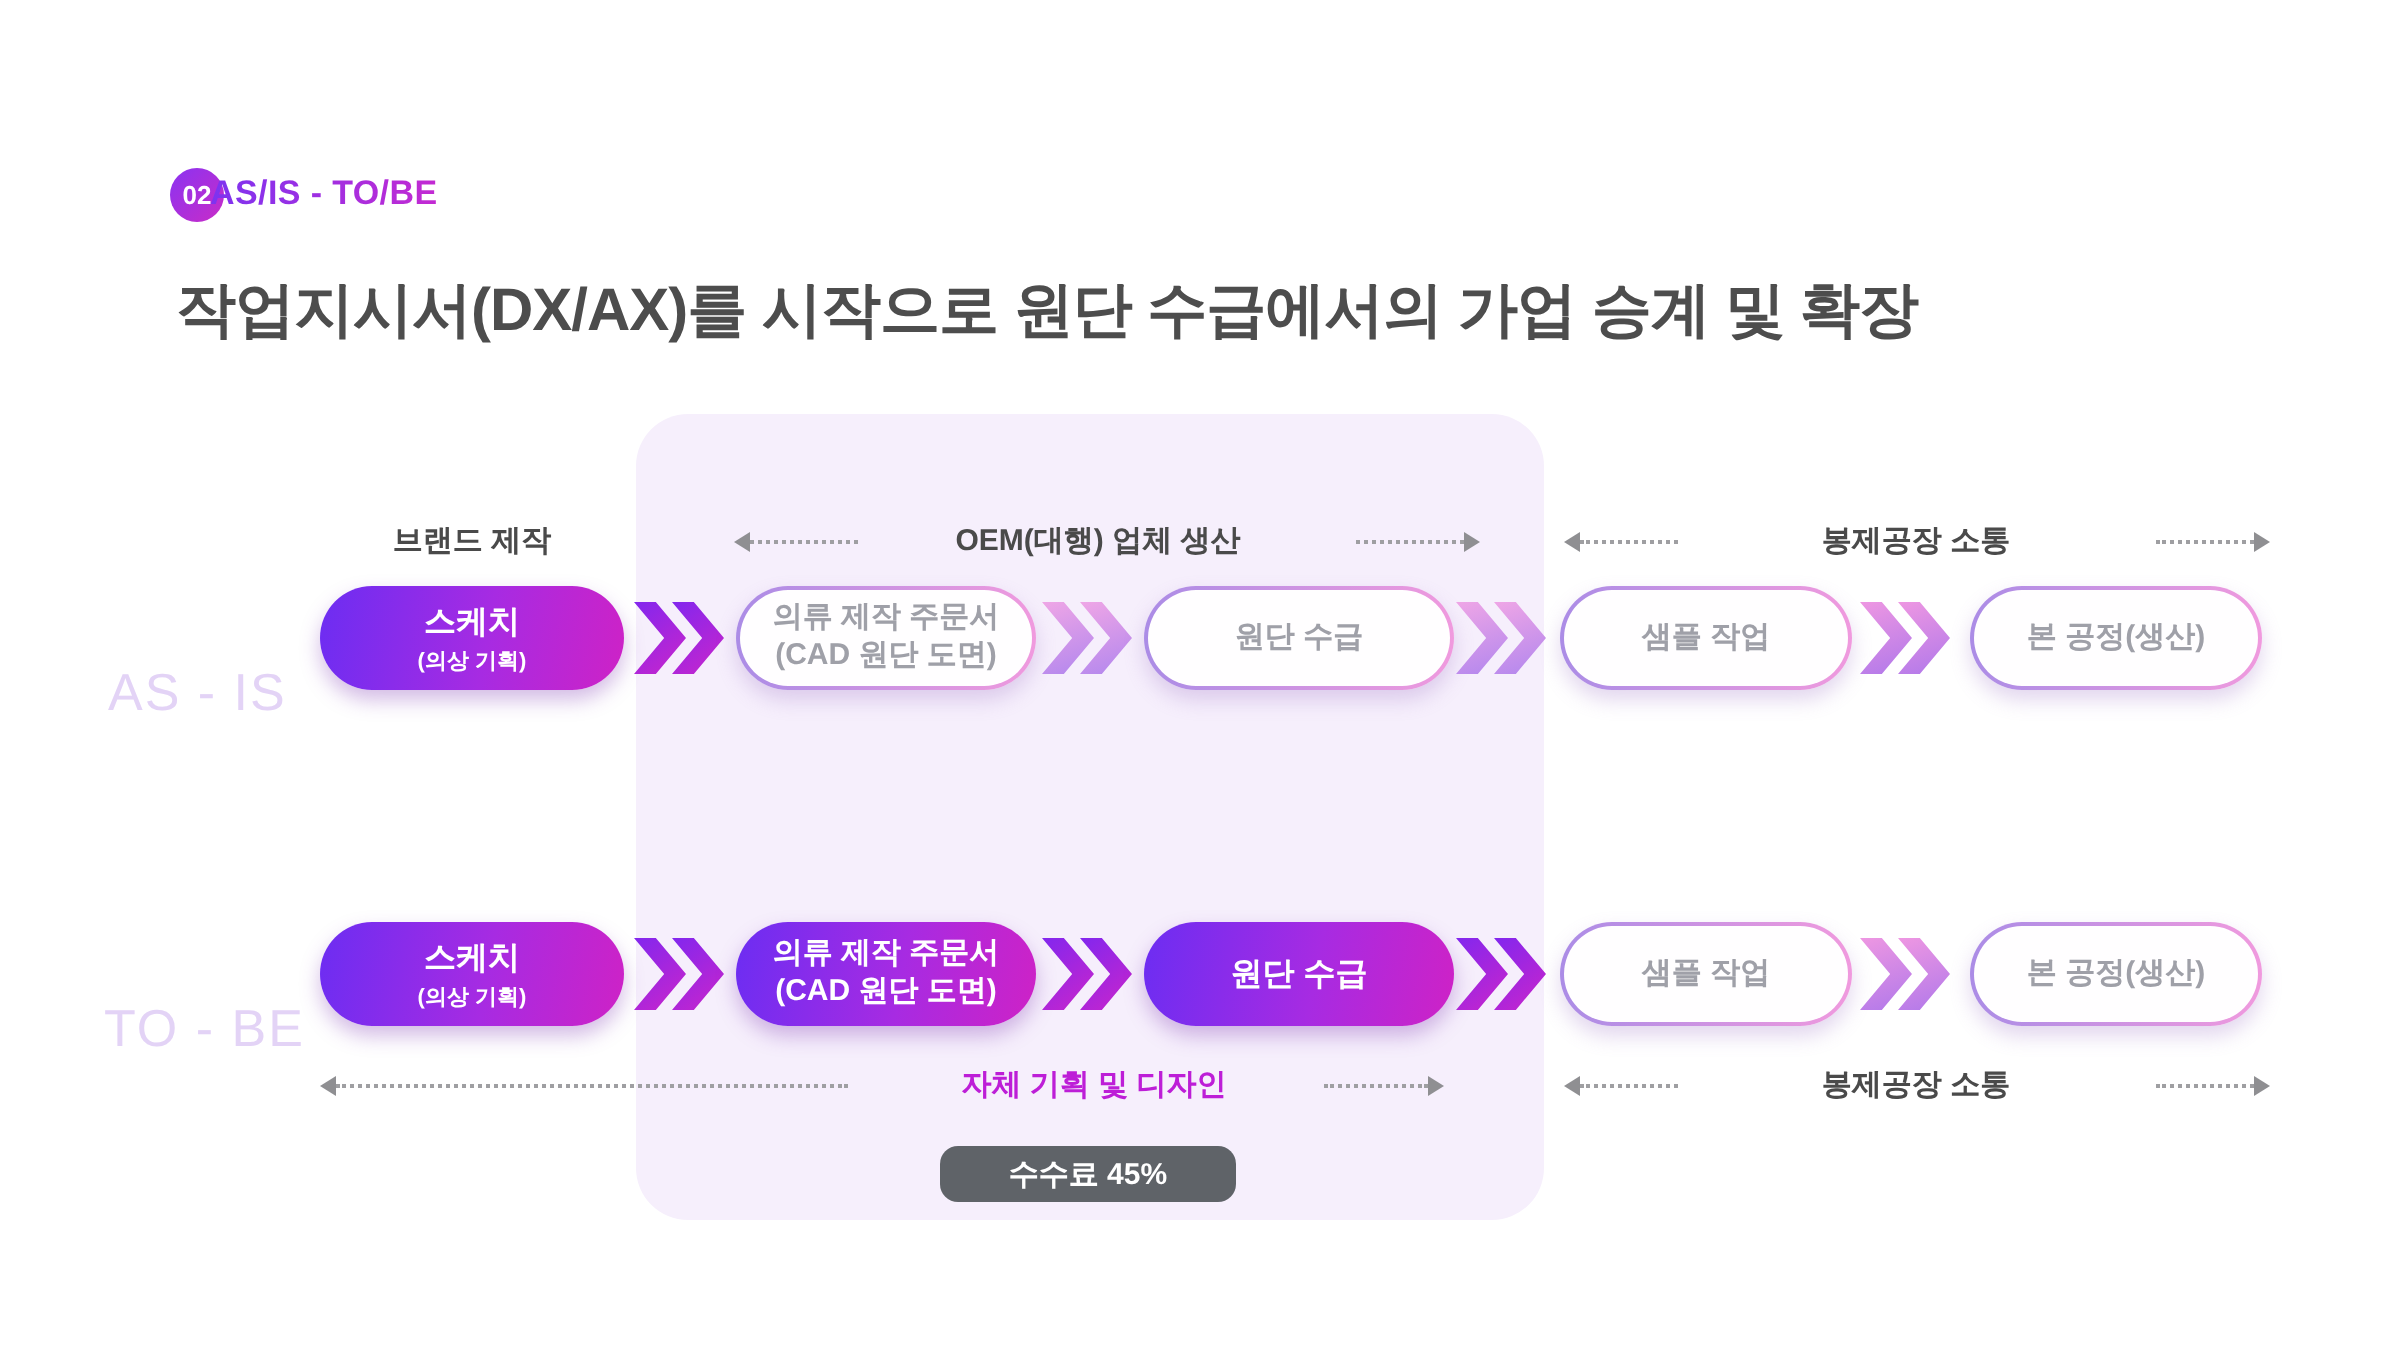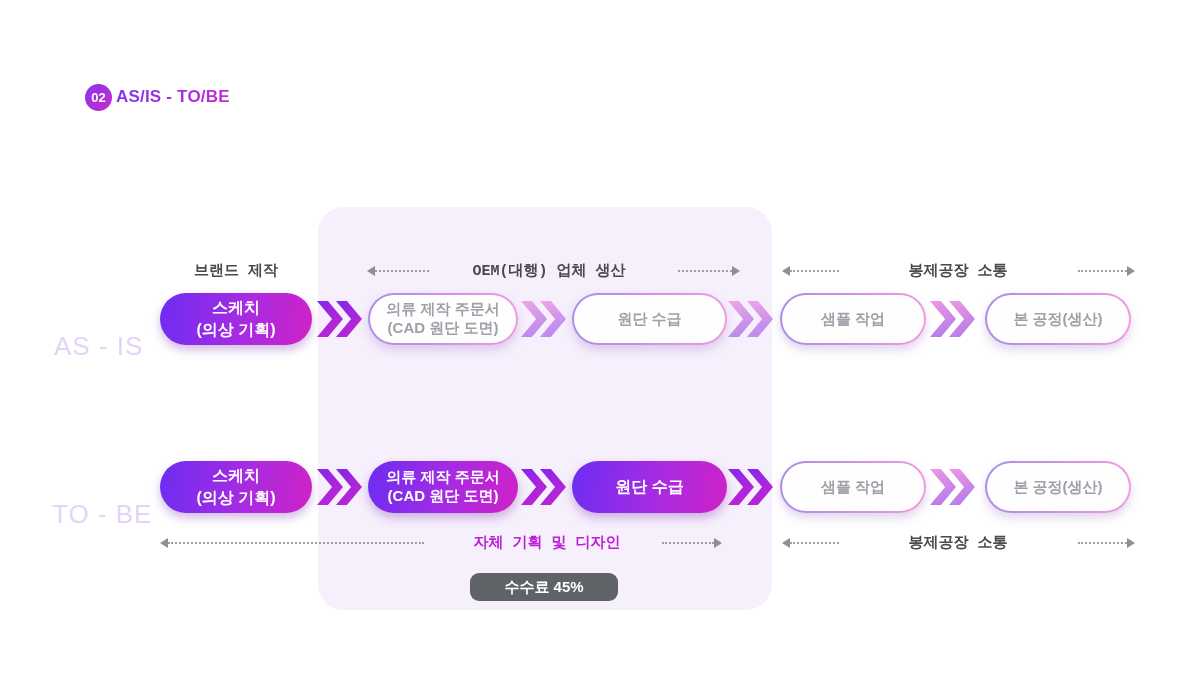--- a/index.html
+++ b/index.html
@@ -11,21 +11,21 @@
   .abs { position:absolute; }
 
   
   #badge-circle {
     left:85px; top:84px; width:27px; height:27px; border-radius:50%;
     background:linear-gradient(135deg,#8a33f2,#c92cc7);
     color:#fff; font-size:13px; font-weight:700;
     display:flex; align-items:center; justify-content:center;
   }
   #badge-label {
-    left:116px; top:87px; font-size:17px; font-weight:800; letter-spacing:.2px;
+    left:105px; top:87px; font-size:17px; font-weight:800; letter-spacing:.2px;
     background:linear-gradient(90deg,#7d33f0,#c32ad2);
     -webkit-background-clip:text; background-clip:text; color:transparent;
   }
   #page-title {
     left:88px; top:135px; font-size:30px; font-weight:800; color:#4d4d4d;
     letter-spacing:-0.5px; white-space:nowrap;
   }
 
   
   #panel {
@@ -37,21 +37,21 @@
   .fee-badge {
     width:148px; height:28px; background:#5f6368; border-radius:9px;
     color:#fff; font-size:15px; font-weight:700;
     display:flex; align-items:center; justify-content:center;
   }
   #fee-top { left:467px; top:216px; }
   #fee-bottom { left:470px; top:573px; }
 
   
   .sec-label {
-    font-size:15px; font-weight:700; color:#4a4a4a; text-align:center; white-space:nowrap;font-family:Liberation Mono, monospace;
+    font-size:15px; font-weight:700; color:#4a4a4a; text-align:center; white-space:nowrap;
   }
   .sec-label.magenta { color:#bd1ed7; }
 
   
   .dotarrow { display:flex; align-items:center; height:10px; }
   .dots { flex:1; border-top:2px dotted #9f9fa2; }
   .tri { width:0; height:0; border-top:5px solid transparent; border-bottom:5px solid transparent; }
   .tri-l { border-right:8px solid #8f8f92; }
   .tri-r { border-left:8px solid #8f8f92; }
 
@@ -63,21 +63,21 @@
   
   .pill {
     height:52px; border-radius:26px; display:flex; flex-direction:column;
     align-items:center; justify-content:center; text-align:center; white-space:nowrap;
   }
   .pill-grad {
     background:linear-gradient(100deg,#6c2df2 0%,#a72be2 55%,#ce22c6 100%);
     color:#fff; box-shadow:0 5px 10px rgba(130,60,180,.35);
   }
   .pill-grad .l1 { font-size:16px; font-weight:700; }
-  .pill-grad .sub { font-size:16px; font-weight:700; margin-top:1px; }
+  .pill-grad .sub { font-size:11px; font-weight:700; margin-top:1px; }
   .pill-grad .l2a, .pill-grad .l2b { font-size:15px; font-weight:800; line-height:1.25; }
   .pill-outline {
     padding:2px; border-radius:26px;
     background:linear-gradient(90deg,#ab8ce6,#f09ade);
     box-shadow:0 5px 10px rgba(160,120,200,.30);
   }
   .pill-outline .inner {
     width:100%; height:100%; border-radius:24px; background:#fffeff;
     display:flex; flex-direction:column; align-items:center; justify-content:center;
     color:#9fa0a8; font-size:15px; font-weight:700; line-height:1.25; white-space:nowrap;
@@ -93,20 +93,21 @@
   .chev-light span { background:linear-gradient(160deg,#efa6e6,#b186ee); }
   .chev-mid span   { background:linear-gradient(160deg,#ee97e2,#b078ea); }
 </style>
 </head>
 <body>
 
 <div id="stage">
 
   <div id="badge-circle" class="abs">02</div>
   <div id="badge-label" class="abs">AS/IS - TO/BE</div>
+  <div id="page-title" class="abs">작업지시서(DX/AX)를 시작으로 원단 수급에서의 가업 승계 및 확장</div>
 
   <div id="panel" class="abs"></div>
 
   <div id="fee-bottom" class="abs fee-badge">수수료 45%</div>
 
   <div class="abs sec-label" style="left:156px;top:261px;width:160px;">브랜드 제작</div>
   <div class="abs sec-label" style="left:429px;top:261px;width:240px;">OEM(대행) 업체 생산</div>
   <div class="abs sec-label" style="left:858px;top:261px;width:200px;">봉제공장 소통</div>
 
   <div class="abs dotarrow" style="left:367px;top:266px;width:62px;">

